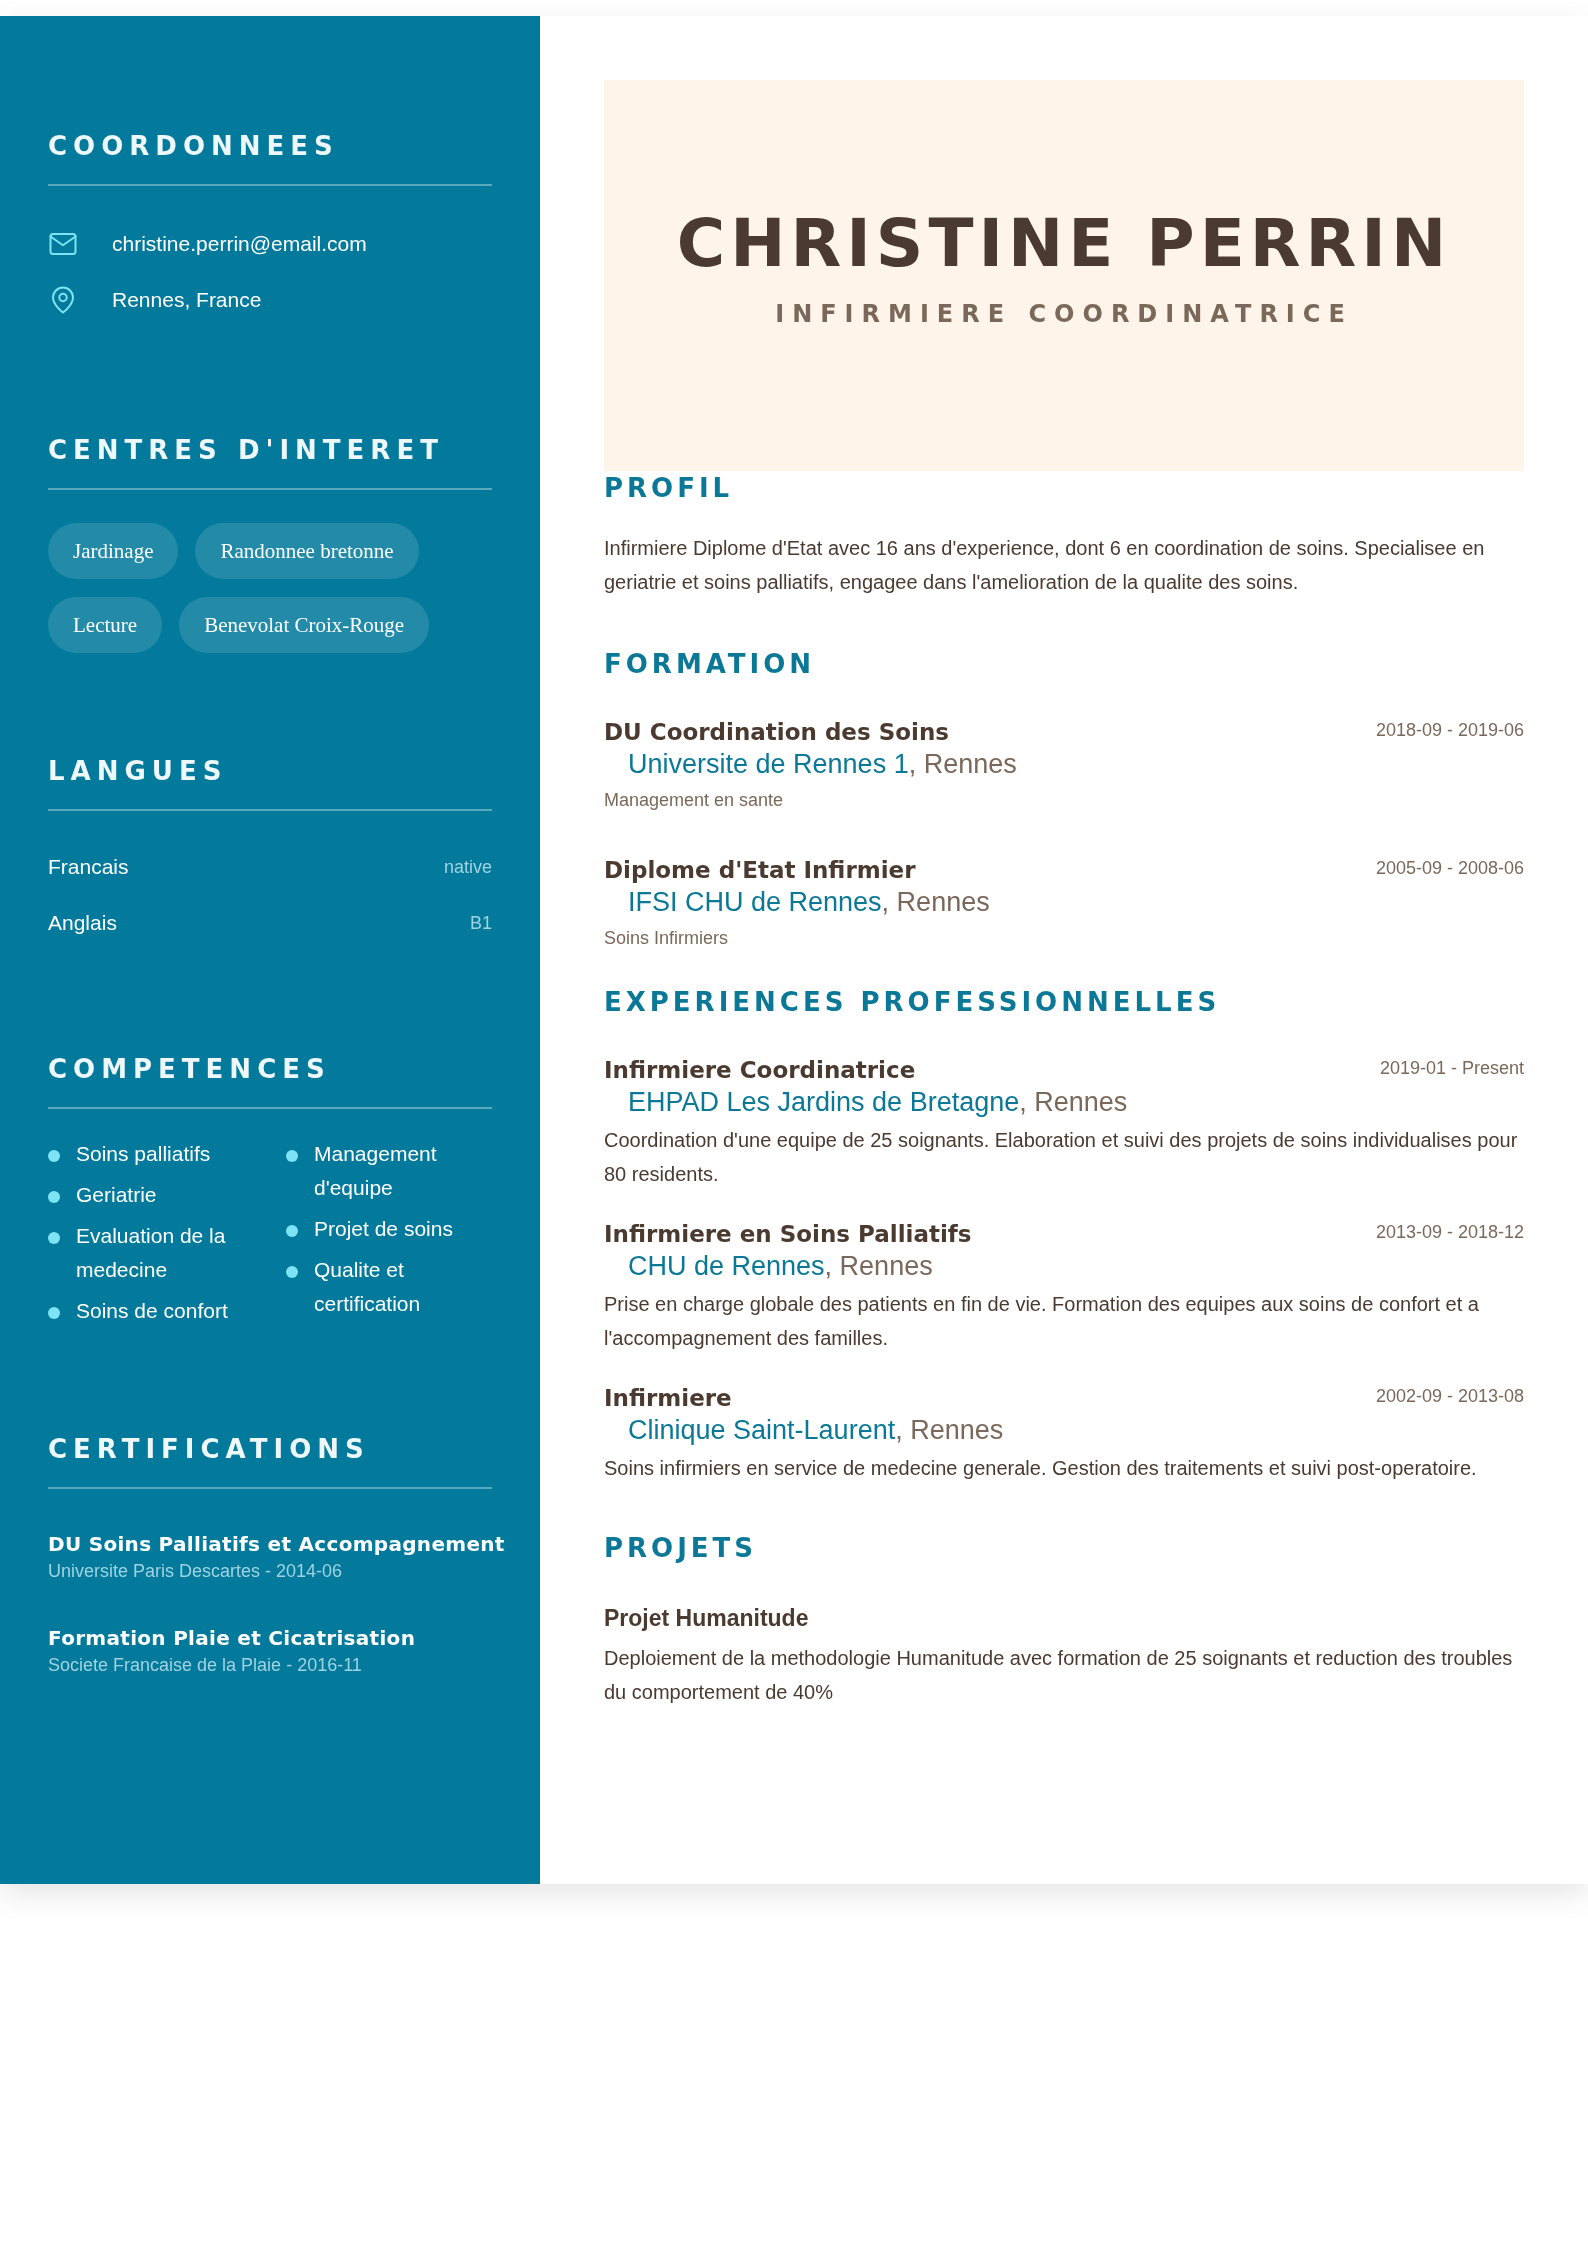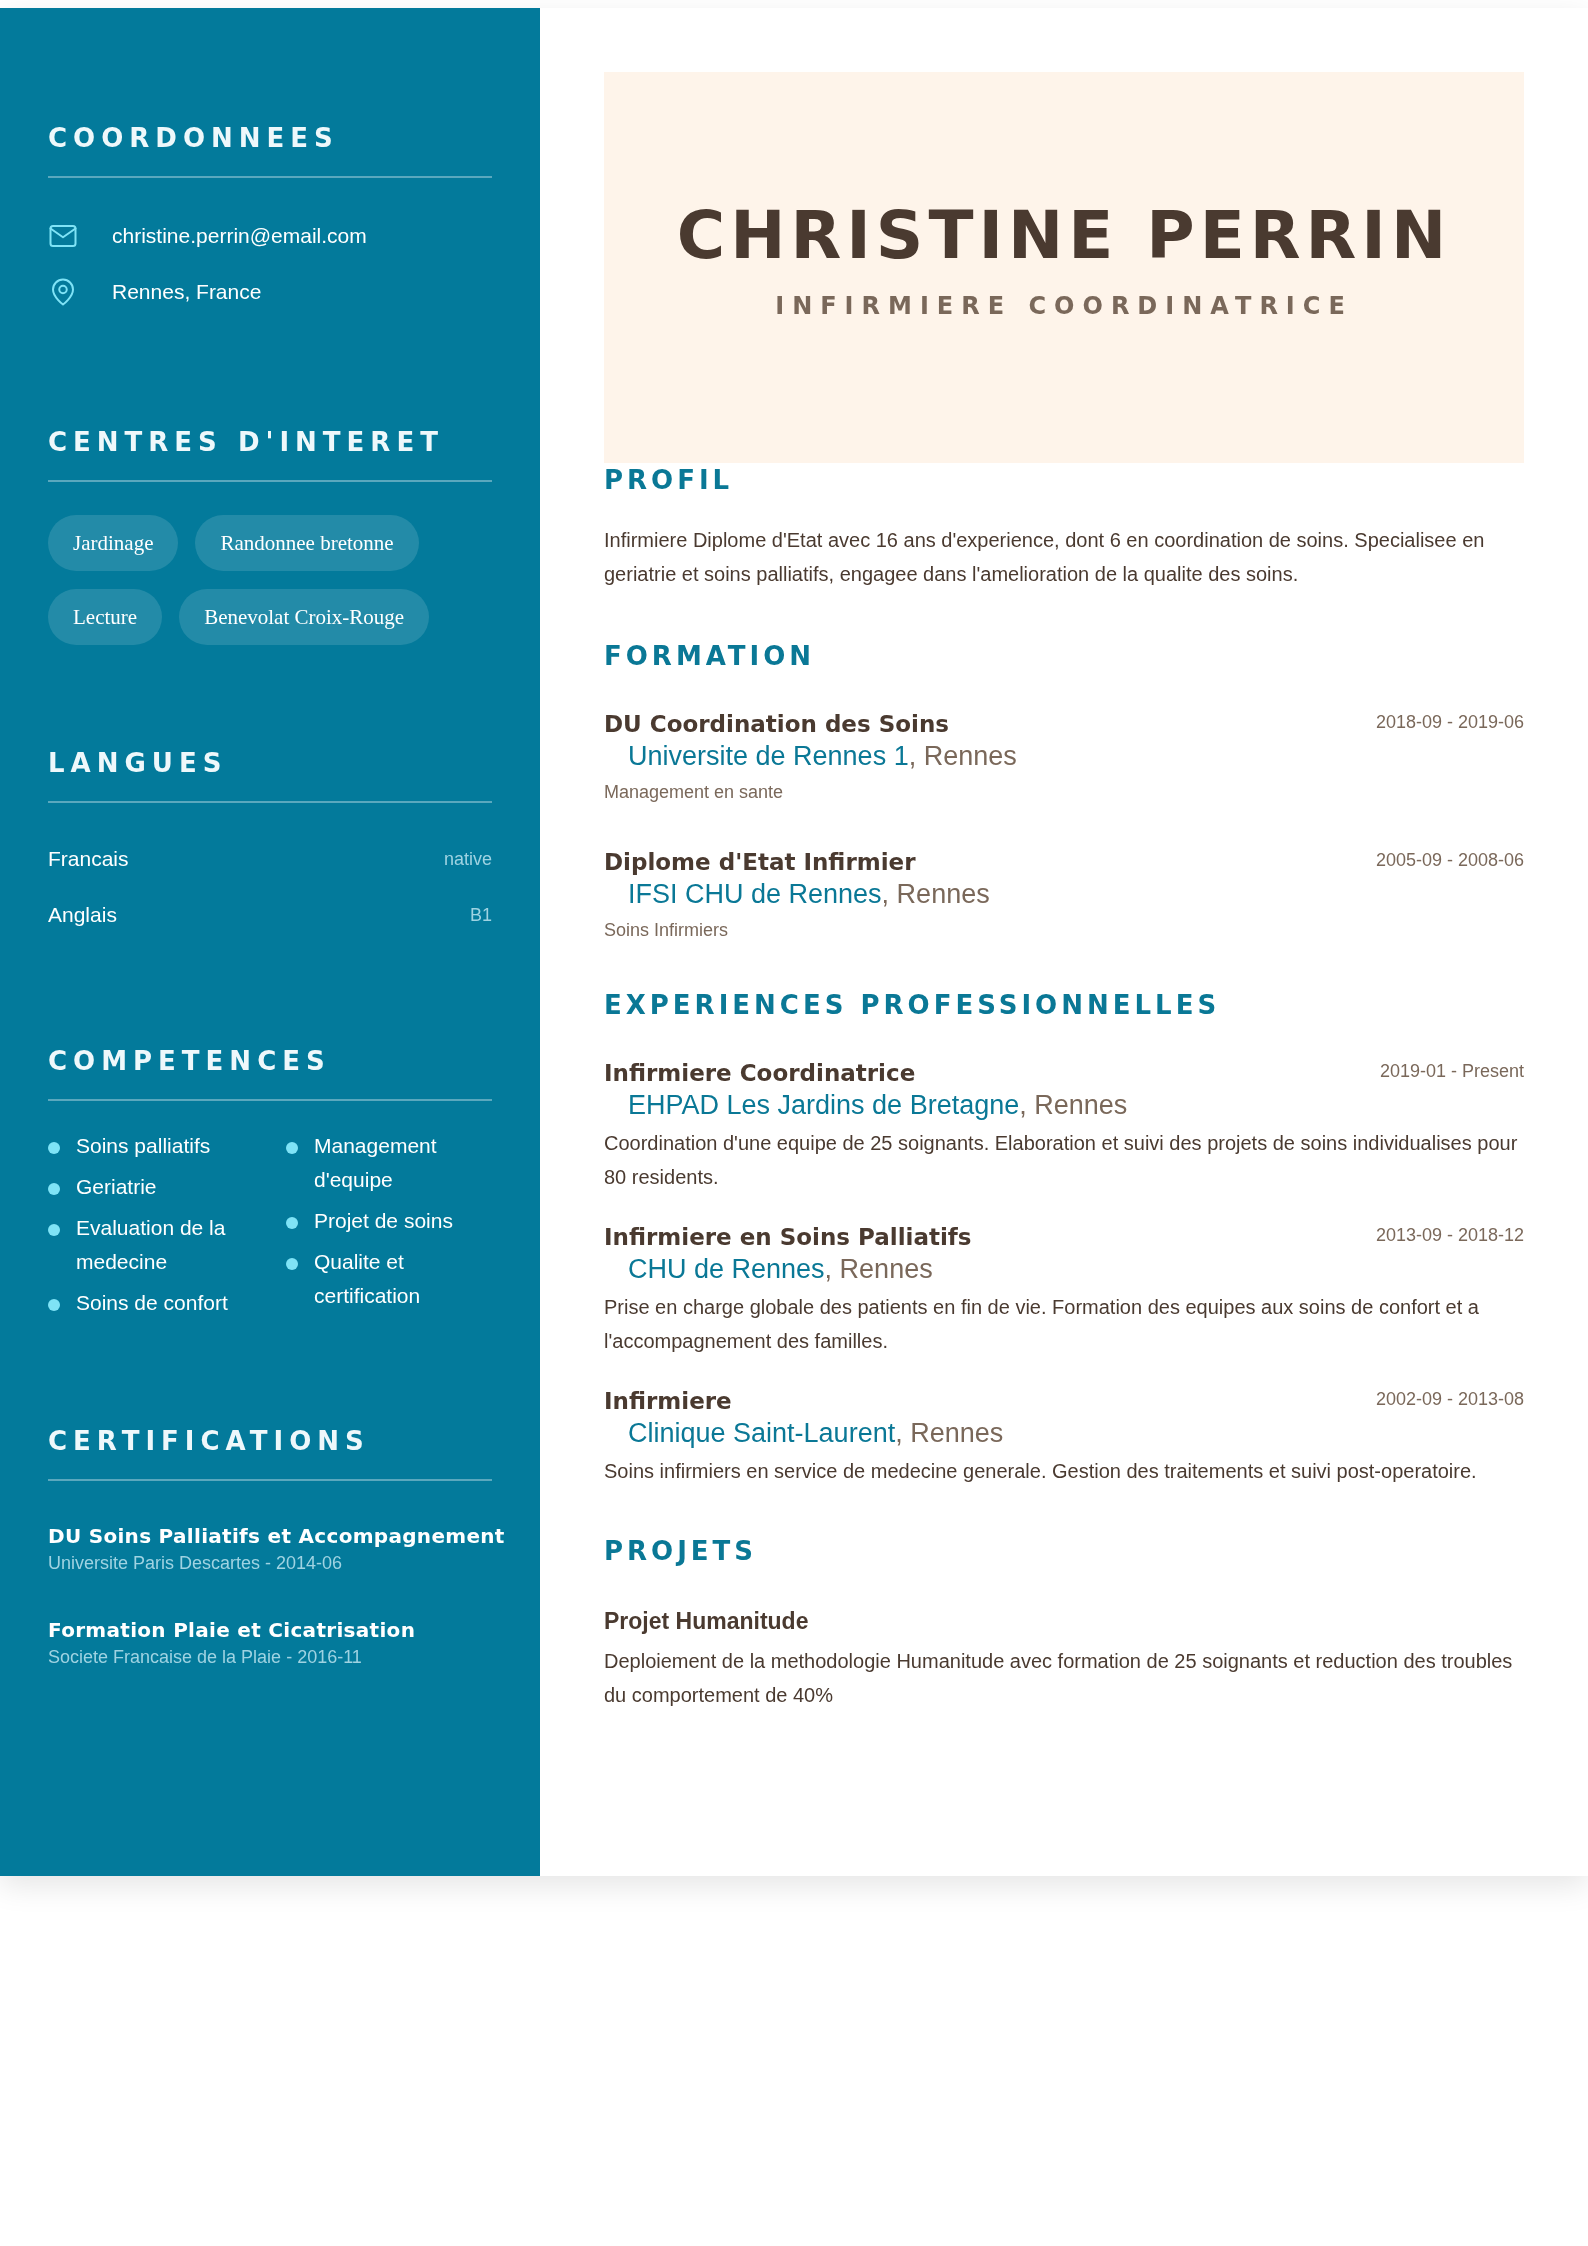--- a/index.html
+++ b/index.html
@@ -1,20 +1,20 @@
 <!DOCTYPE html>
 <html><head>
 <meta charset="utf-8">
 <style>
   * { box-sizing: border-box; margin: 0; padding: 0; }
   html, body { width: 1588px; height: 2246px; background: #ffffff; overflow: hidden; }
   body { font-family: "Liberation Sans", sans-serif; position: relative; }
 
   .page {
-    position: absolute; left: 0; top: 8px; width: 1588px; height: 1868px;
+    position: absolute; left: 0; top: 16px; width: 1588px; height: 1868px;
     background: #ffffff;
     box-shadow: 0 10px 28px rgba(0,0,0,0.10);
     display: flex;
   }
 
   
   .sidebar {
     width: 540px; height: 1868px; background: #037a9b; color: #ffffff;
     padding: 112px 48px 0 48px; position: relative;
   }
@@ -86,21 +86,21 @@
   .entry-title { font-family: "DejaVu Sans", sans-serif; font-weight: bold; font-size: 23px; color: #4a3a30; line-height: 34px; }
   .entry-date { font-size: 18px; color: #7a685a; line-height: 26px; padding-top: 2px; }
   .entry-org { font-size: 27px; line-height: 30px; color: #7a685a; margin-left: 24px; }
   .entry-org .org-name { color: #0a7896; }
   .entry-field { font-size: 18px; line-height: 26px; color: #7a685a; margin-top: 8px; }
   .entry-desc { font-size: 20px; line-height: 34px; color: #4a3a30; margin-top: 6px; }
 
   .form-list { margin-top: 34px; }
   .form-list .entry + .entry { margin-top: 40px; }
 
-  .h-exp { margin-top: 45px; }
+  .h-exp { margin-top: 34px; }
   .exp-list { margin-top: 34px; }
   .exp-list .entry + .entry { margin-top: 26px; }
 
   .h-proj { margin-top: 46px; }
   .proj { margin-top: 36px; width: 920px; }
   .proj-title { font-size: 23px; font-weight: bold; color: #4a3a30; line-height: 34px; }
   .proj-desc { font-size: 20px; line-height: 34px; color: #4a3a30; margin-top: 6px; }
 </style>
 </head>
 <body>

